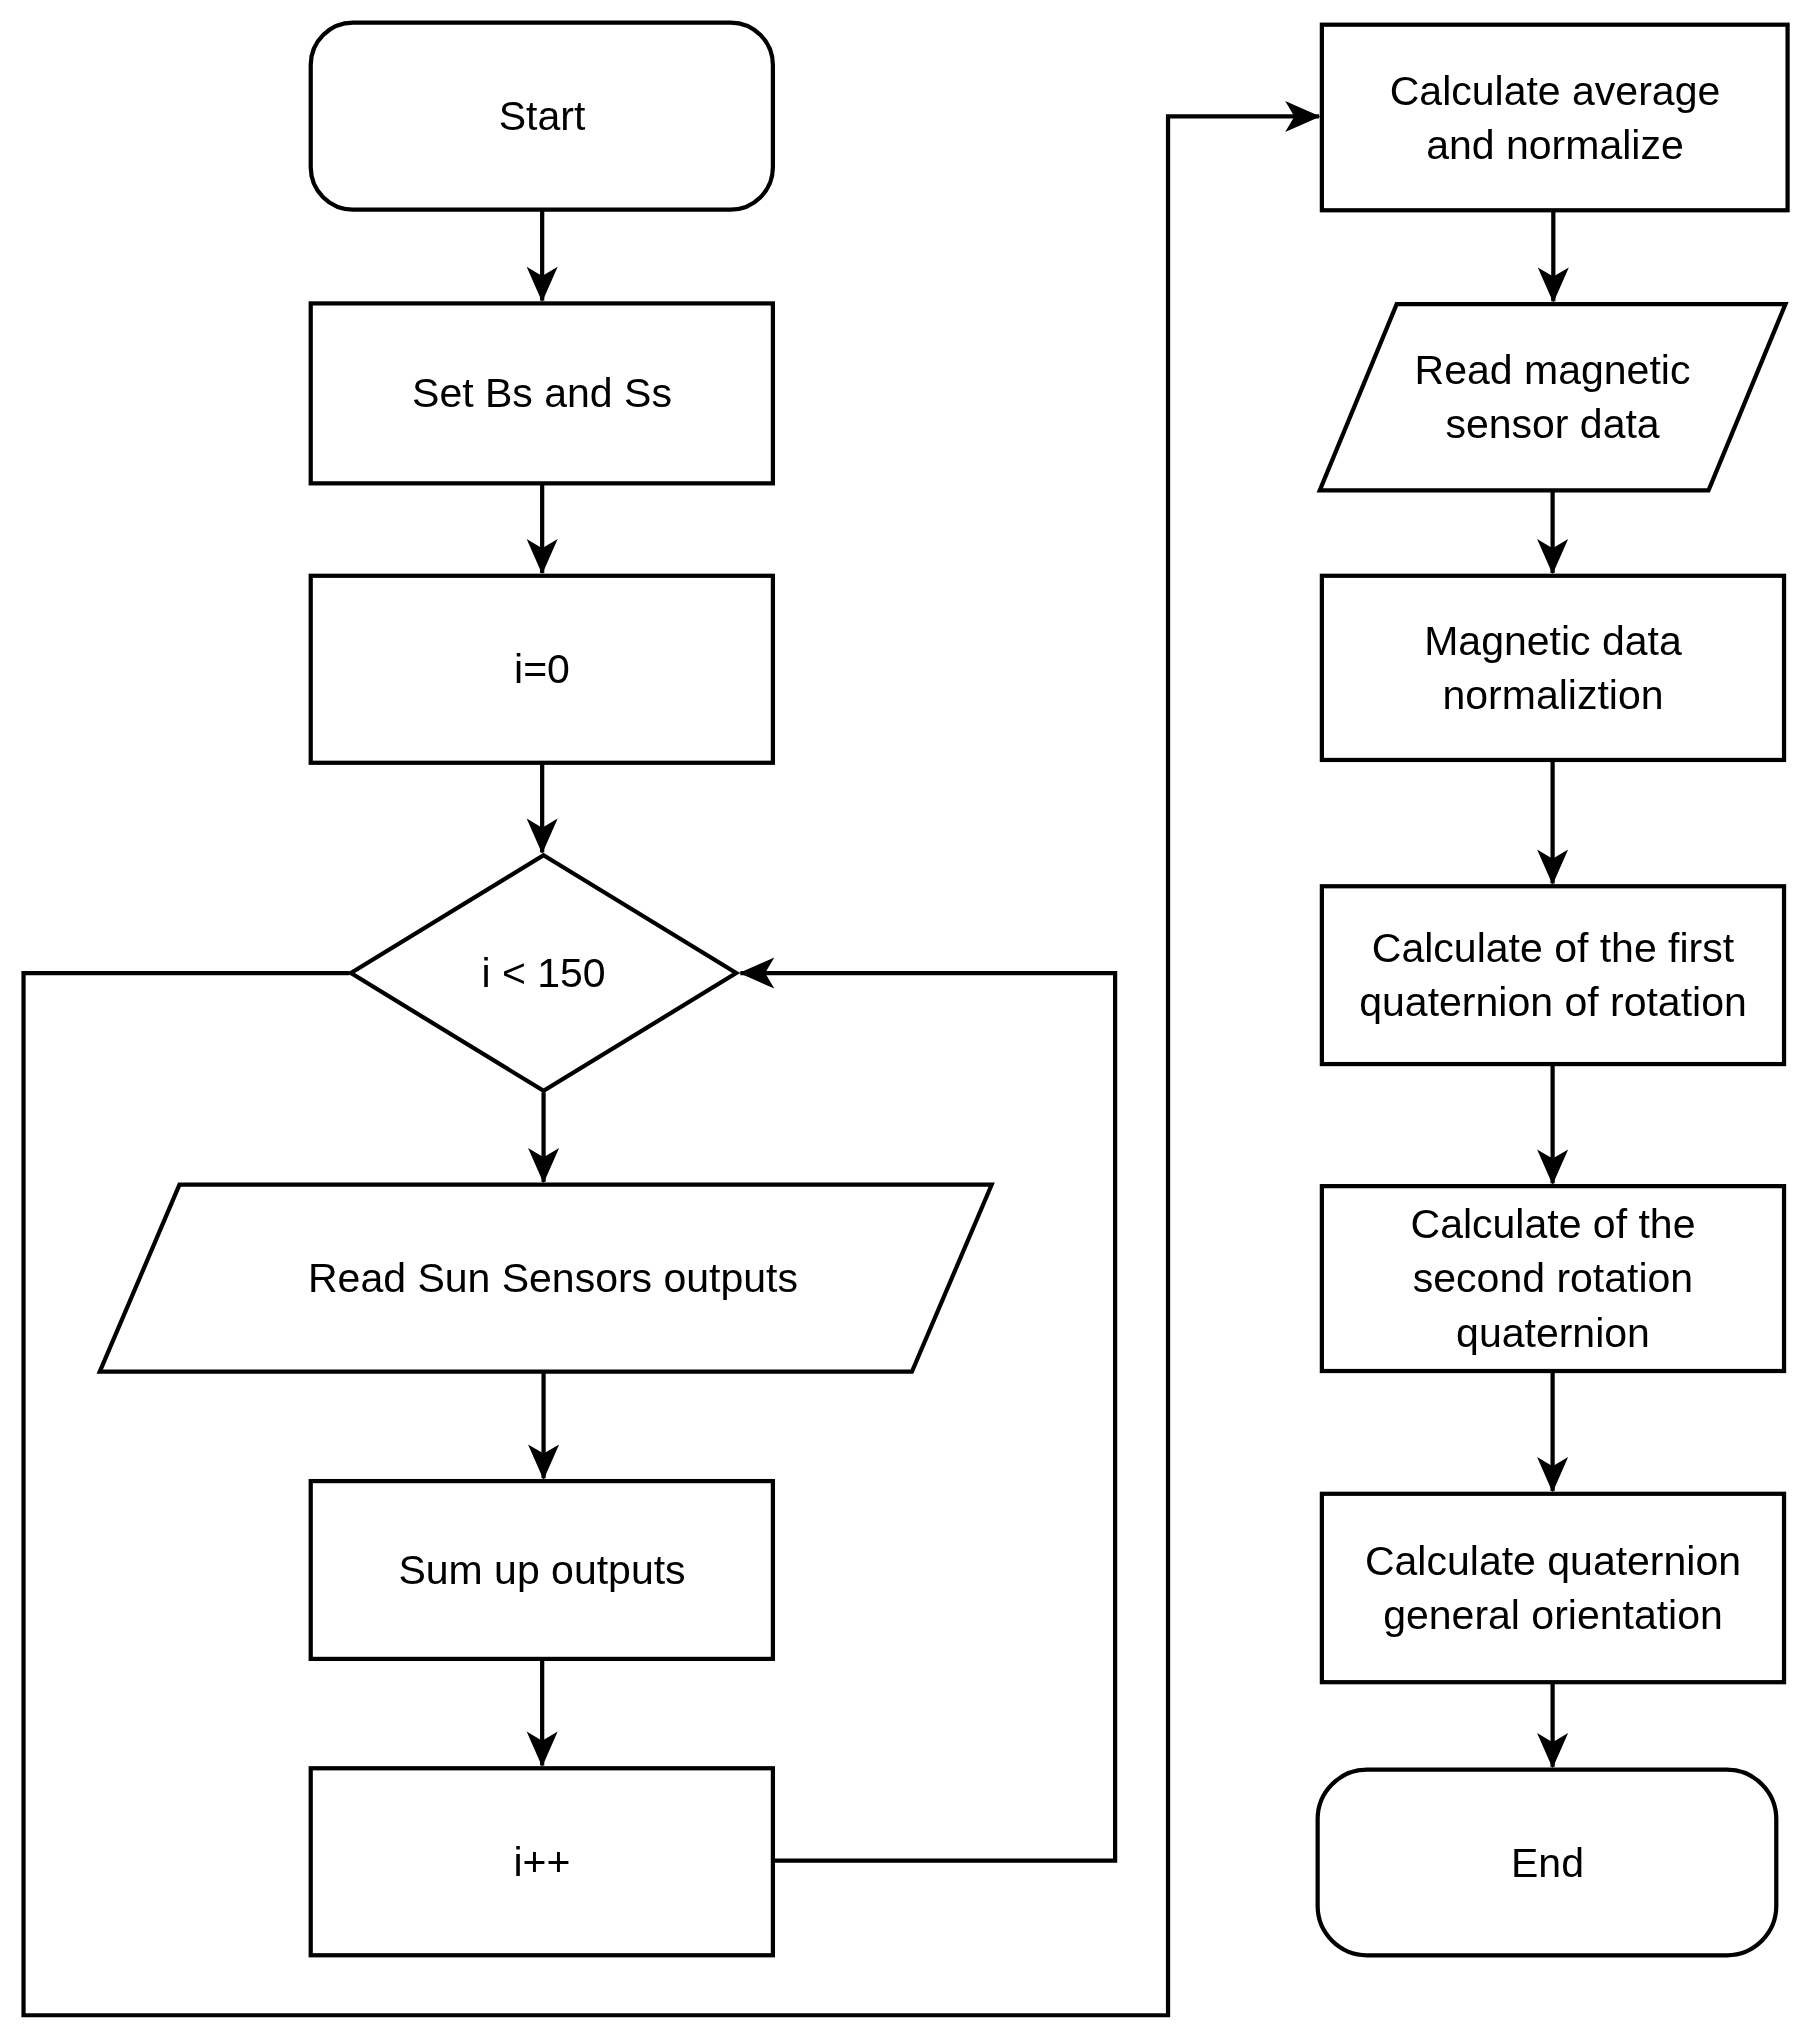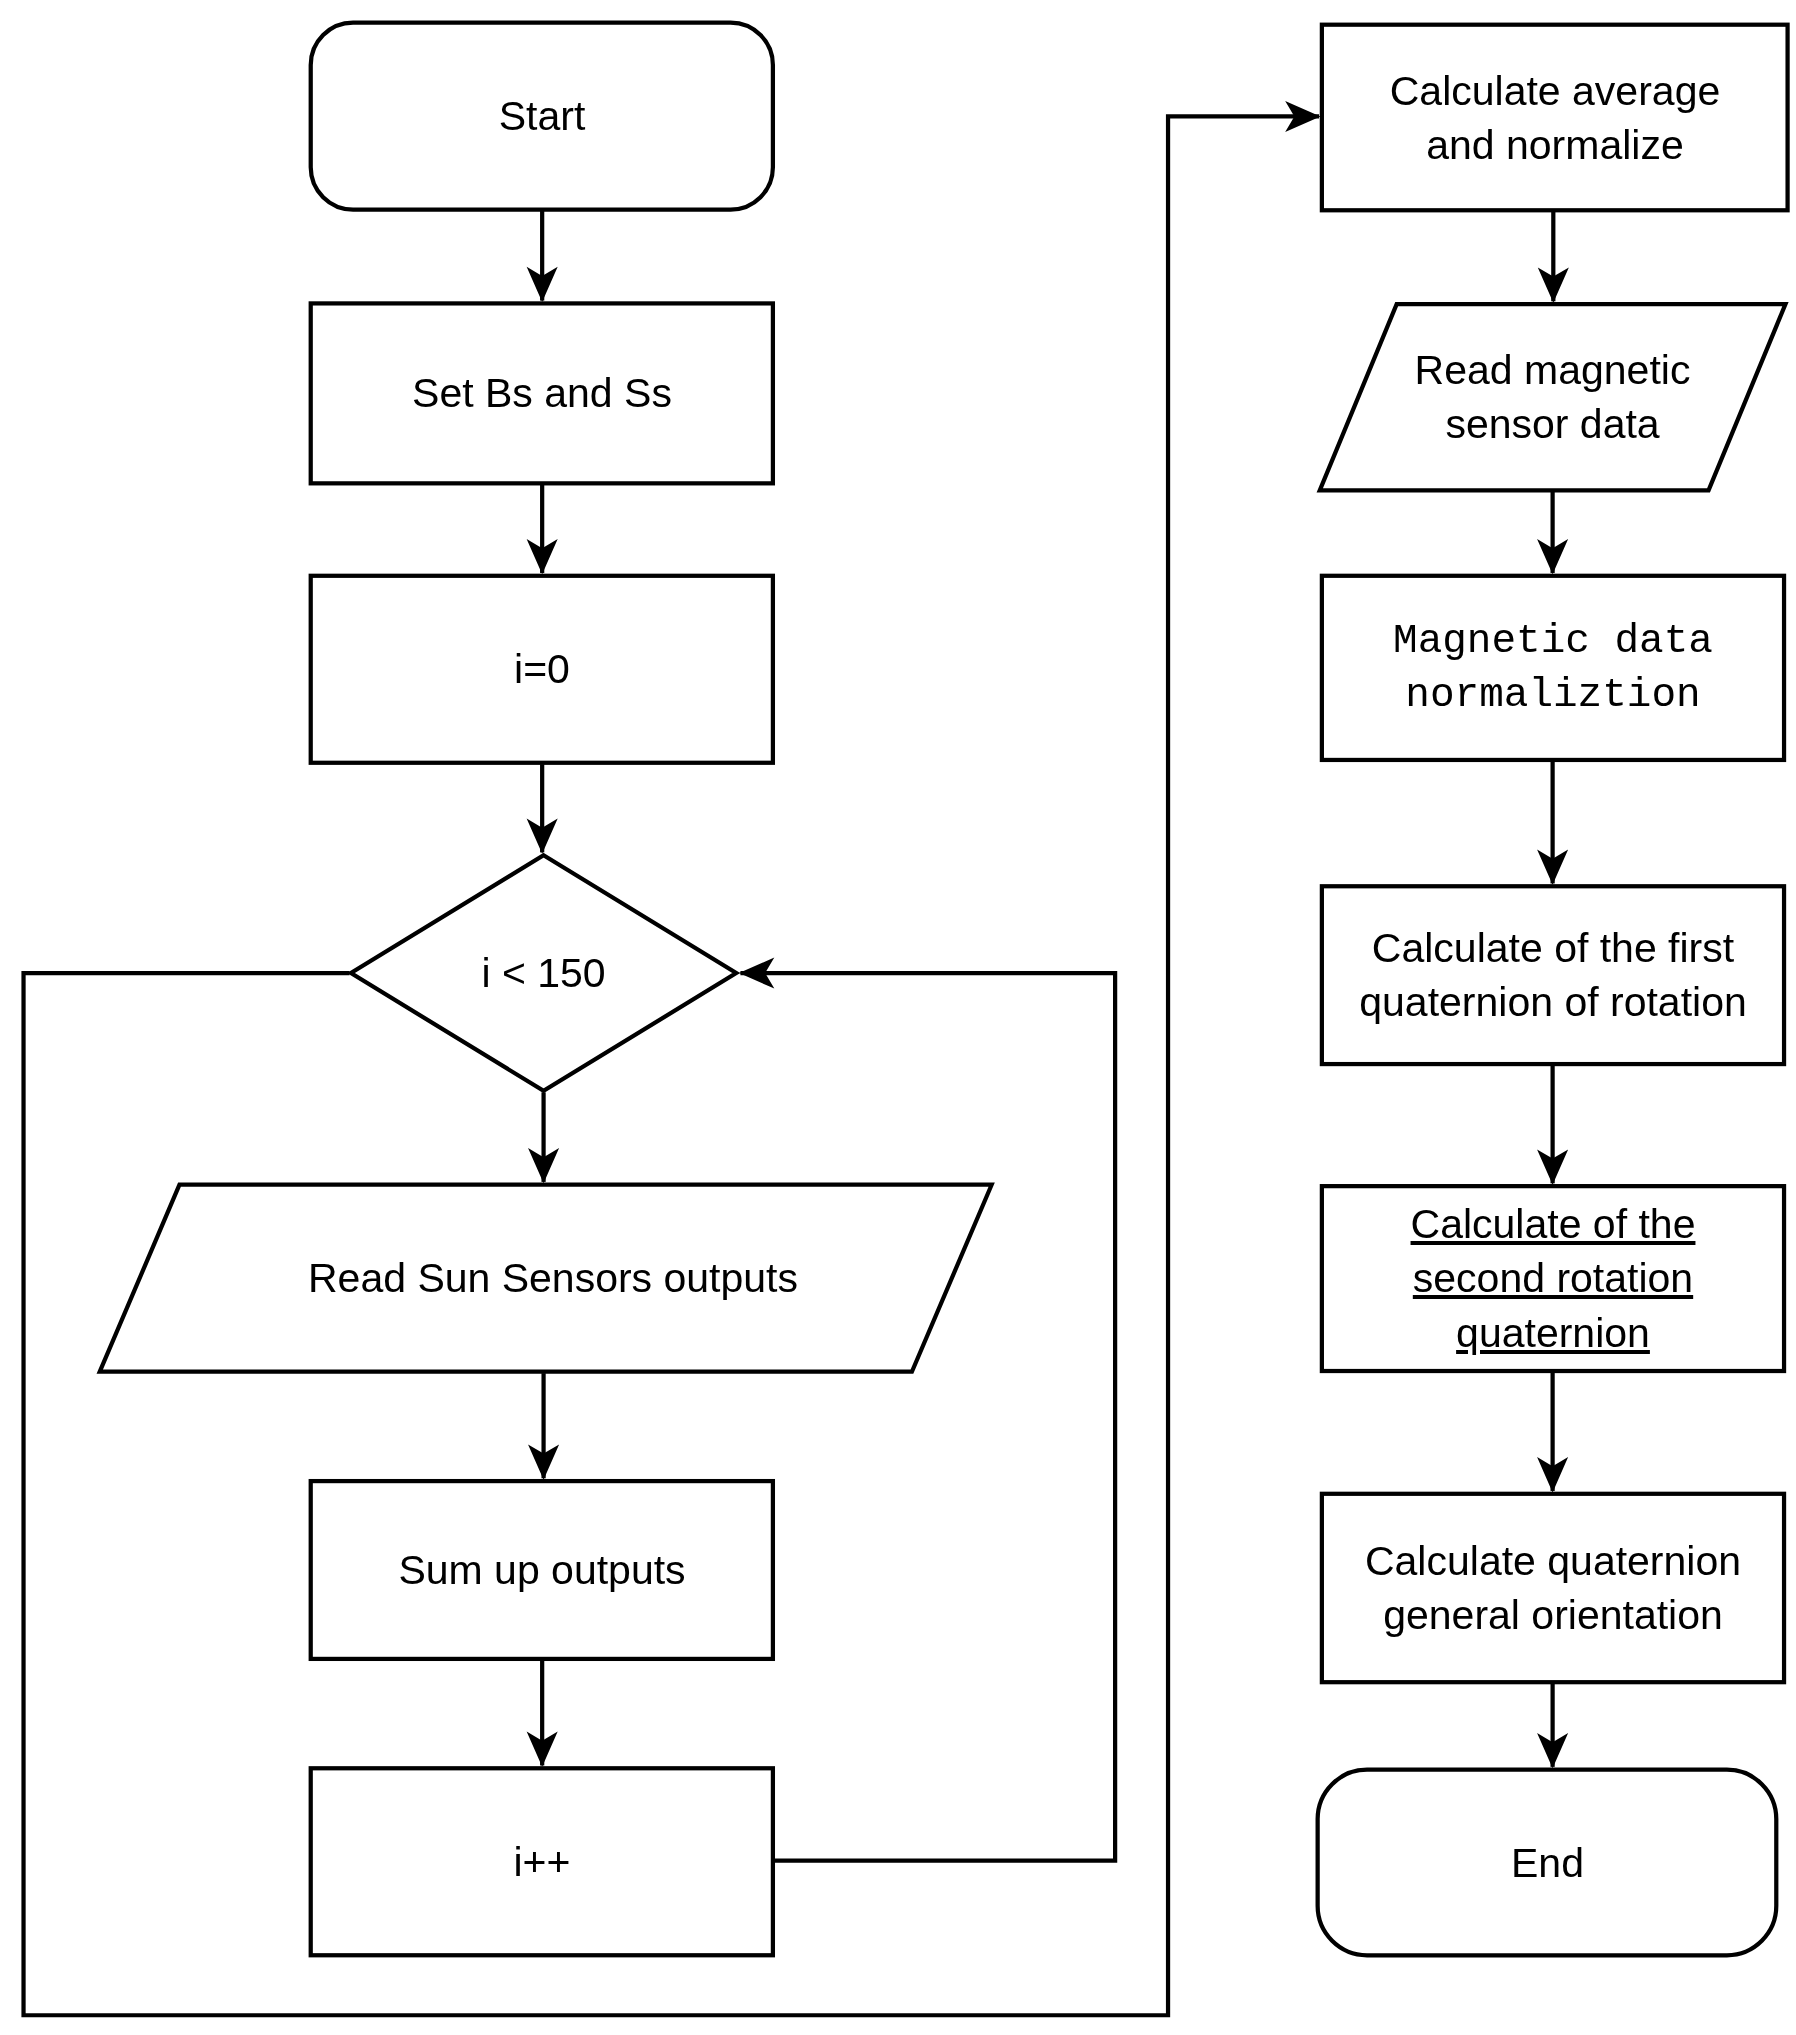--- a/index.html
+++ b/index.html
@@ -91,25 +91,25 @@
   <div class="node-label" style="left:311px; top:576px; width:462px; height:187px;">i=0</div>
   <div class="node-label" style="left:367px; top:885px; width:353px; height:176px;">i &lt; 150</div>
   <div class="node-label" style="left:147px; top:1185px; width:812px; height:187px;">Read Sun Sensors outputs</div>
   <div class="node-label" style="left:311px; top:1481px; width:462px; height:178px;">Sum up outputs</div>
   <div class="node-label" style="left:311px; top:1769px; width:462px; height:187px;">i++</div>
 
   <div class="node-label" style="left:1322px; top:25px;   width:466px; height:186px;">Calculate average
 and normalize</div>
   <div class="node-label" style="left:1341px; top:304px;  width:423px; height:186px;">Read magnetic
 sensor data</div>
-  <div class="node-label" style="left:1322px; top:576px;  width:462px; height:184px;font-family:Liberation Mono, monospace;">Magnetic data
+  <div class="node-label" style="left:1322px; top:576px;  width:462px; height:184px;">Magnetic data
 normaliztion</div>
   <div class="node-label" style="left:1322px; top:886px; width:462px; height:178px;">Calculate of the first
 quaternion of rotation</div>
-  <div class="node-label" style="left:1322px; top:1186px; width:462px; height:185px;text-decoration:underline;">Calculate of the
+  <div class="node-label" style="left:1322px; top:1186px; width:462px; height:185px;">Calculate of the
 second rotation
 quaternion</div>
   <div class="node-label" style="left:1322px; top:1494px; width:462px; height:188px;">Calculate quaternion
 general orientation</div>
   <div class="node-label" style="left:1318px; top:1770px; width:459px; height:186px;">End</div>
 
 </div>
 
 
 </body></html>

